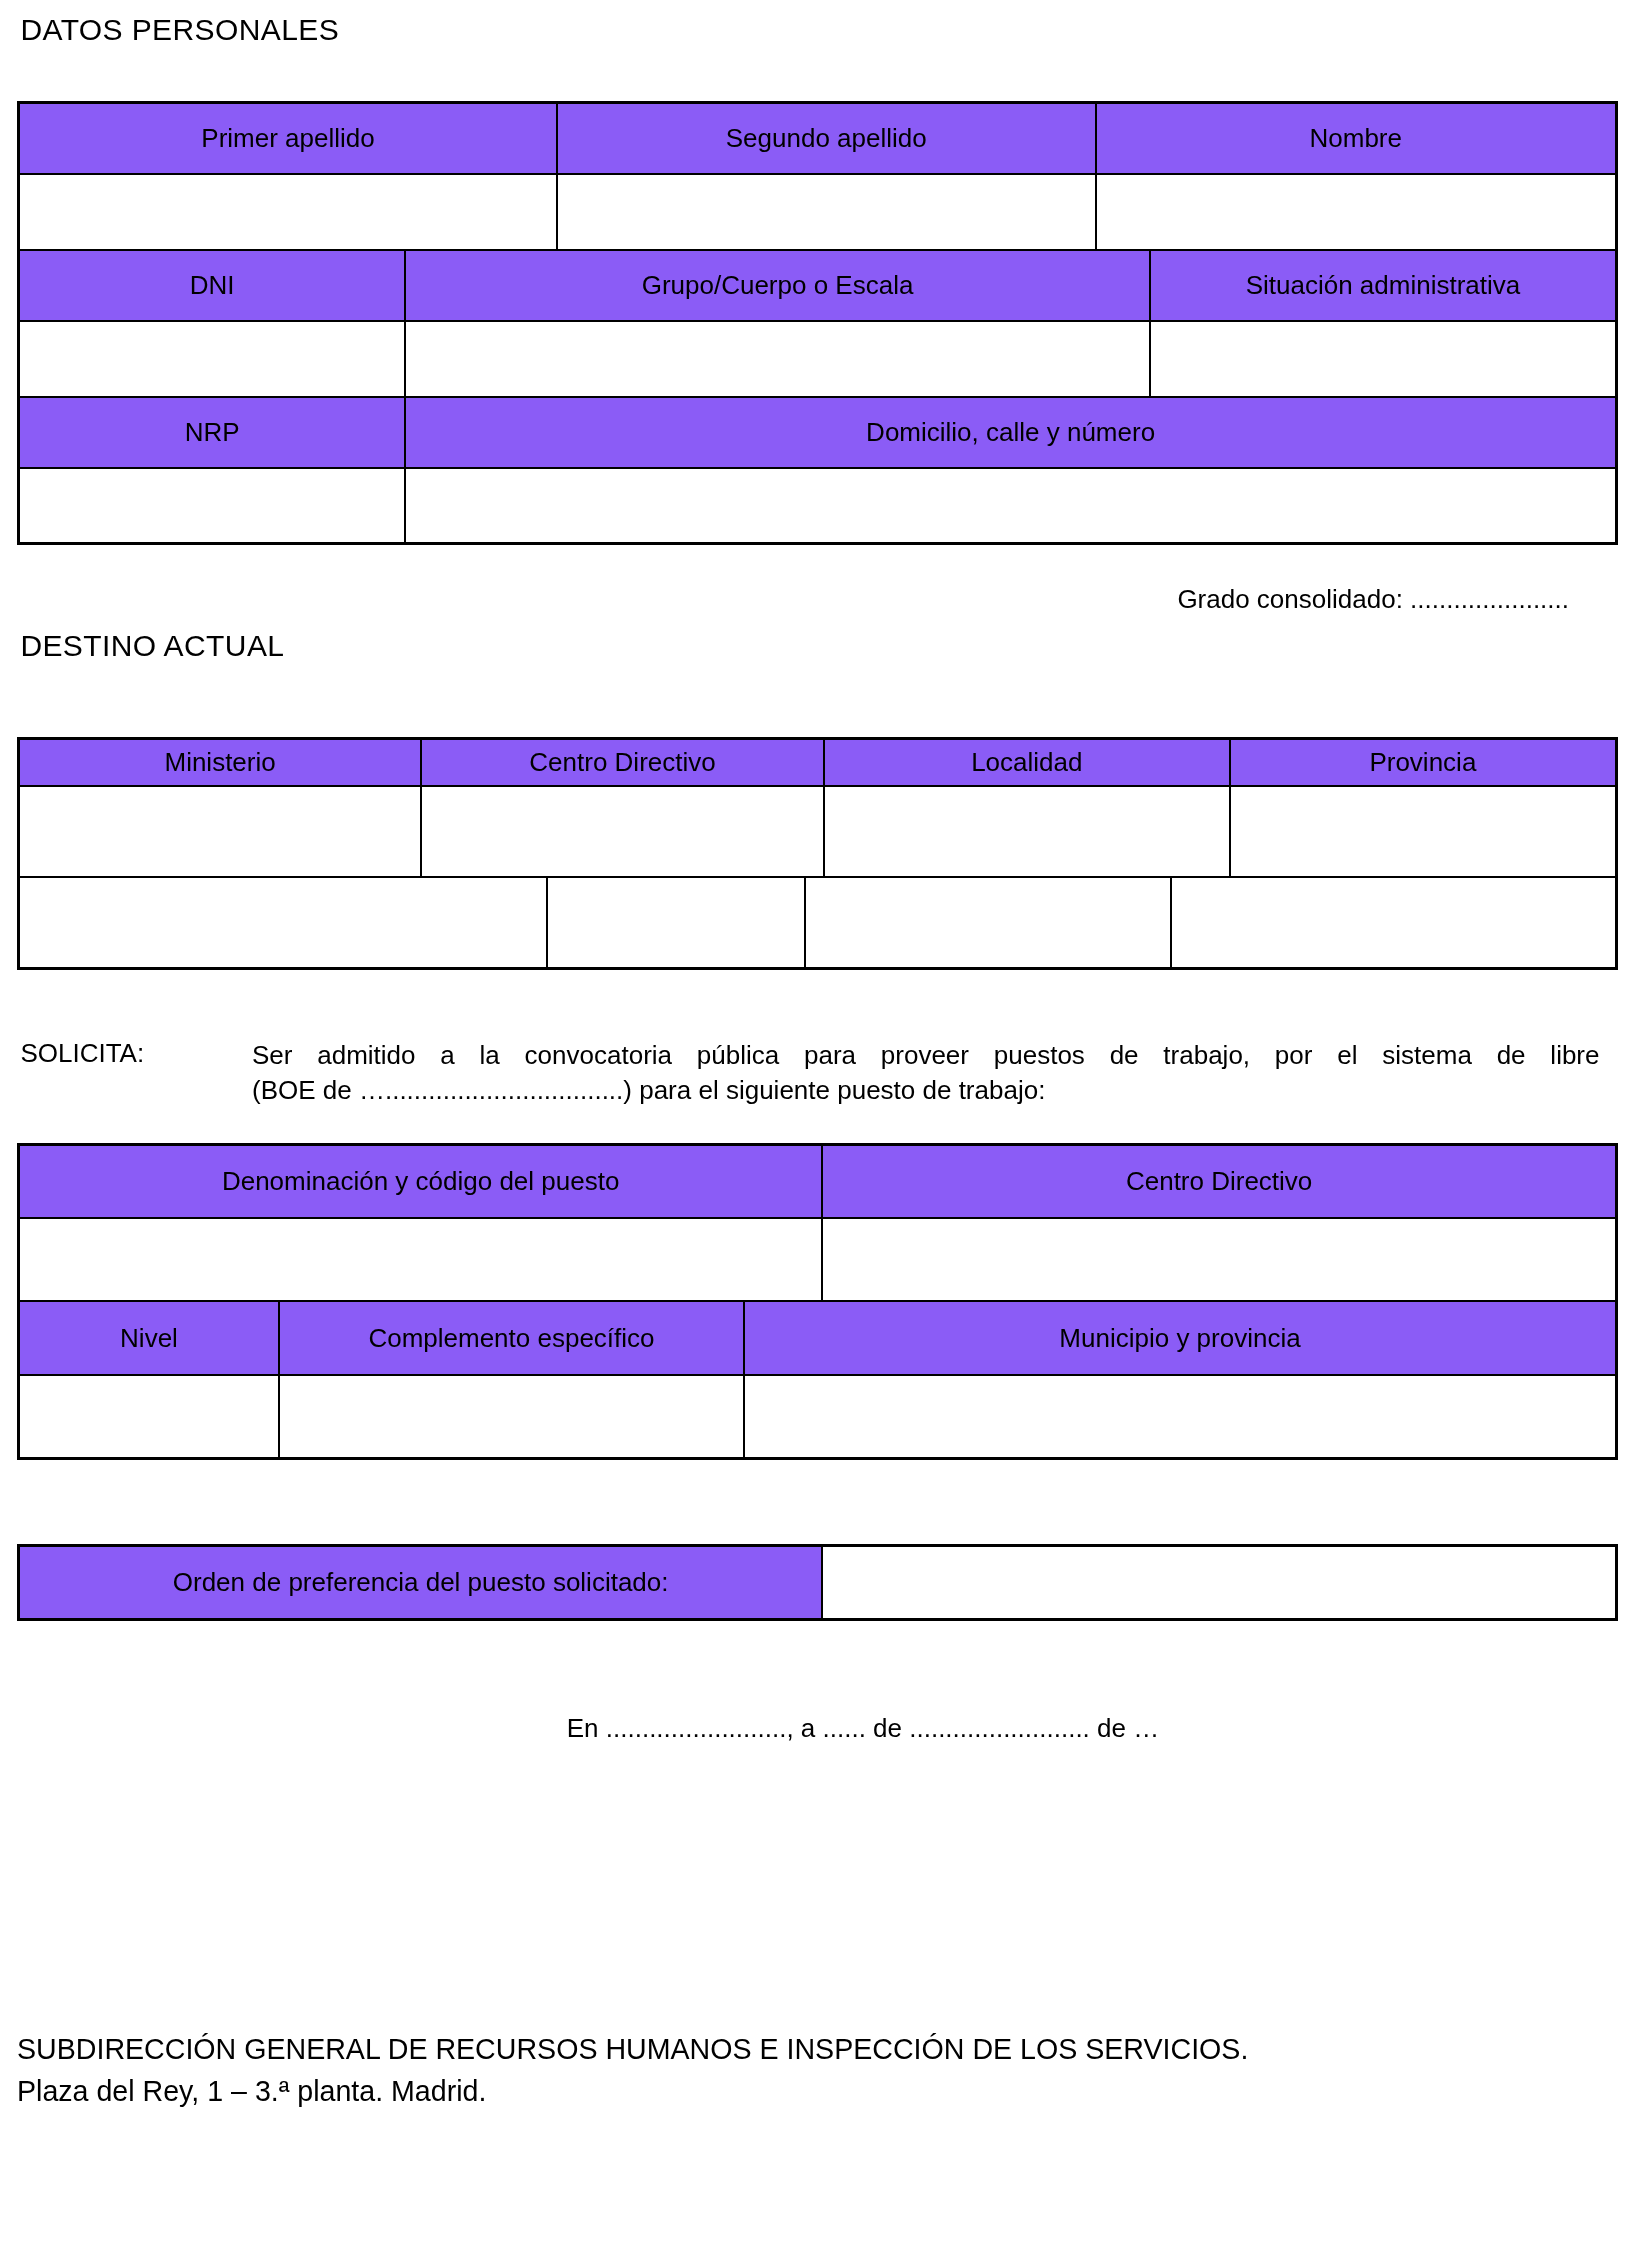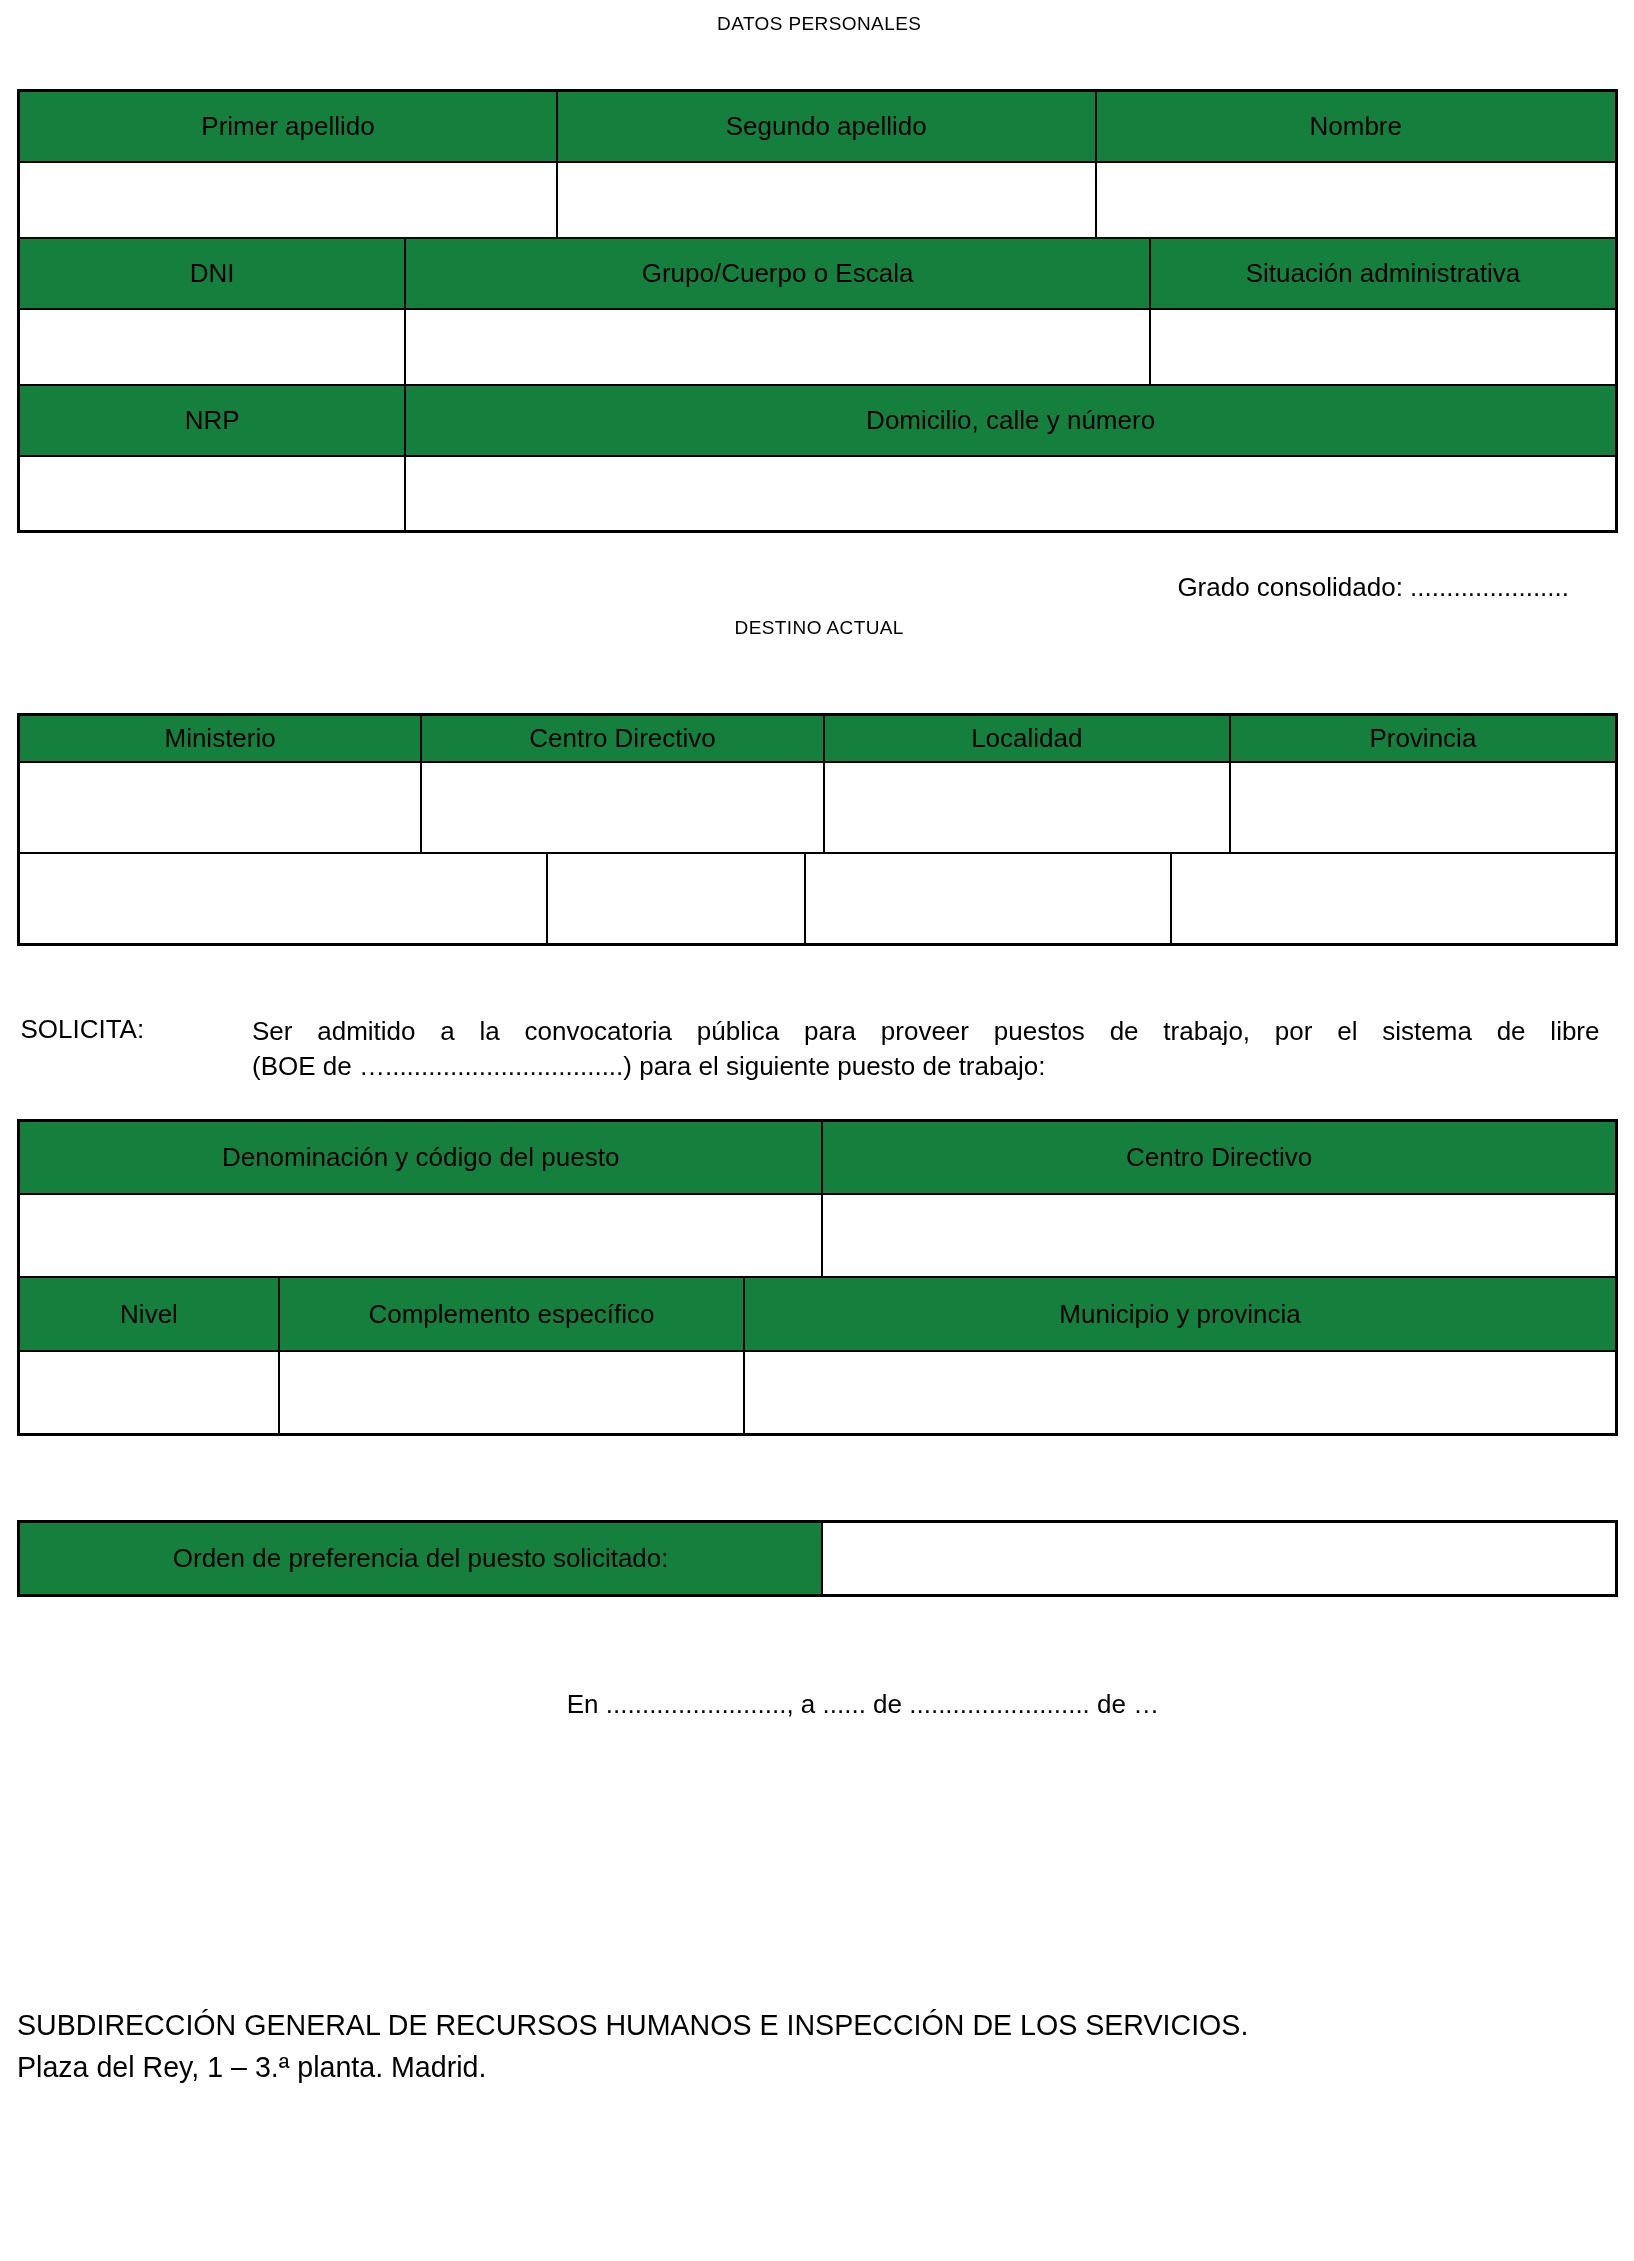--- a/index.html
+++ b/index.html
@@ -4,30 +4,30 @@
 <style>
   * { margin:0; padding:0; box-sizing:border-box; }
   html, body { background:#ffffff; }
   body {
     width:1635px; height:2261px;
     font-family:"Liberation Sans","DejaVu Sans",sans-serif;
     color:#000; overflow:hidden;
   }
   .page { width:100%; height:100%; padding:13.4px 17px 0 17px; position:relative; }
 
-  .sec-title { font-size:19px; font-weight:400; letter-spacing:0.4px; padding-left:3.4px;text-align:center; }
+  .sec-title { font-size:30px; font-weight:400; letter-spacing:0.4px; padding-left:3.4px; }
 
   table { width:100%; border-collapse:collapse; table-layout:fixed; }
   td {
     border:2.5px solid #000;
     vertical-align:middle; text-align:center;
     font-size:26px; overflow:hidden; white-space:nowrap;
   }
   table { border:3.4px solid #000; }
-  td.hdr { background:#15803d; }
+  td.hdr { background:#8b5cf6; }
   td.inp { background:#ffffff; }
 
   .t1 { margin-top:54px; }
   .t1 tr.r-hdr { height:71px; }
   .t1 tr.r-inp { height:76px; }
 
   .grado { margin-top:39px; text-align:right; padding-right:49px; font-size:26px; }
   .destino-title { margin-top:13.4px; }
 
   .t2 { margin-top:74px; }

